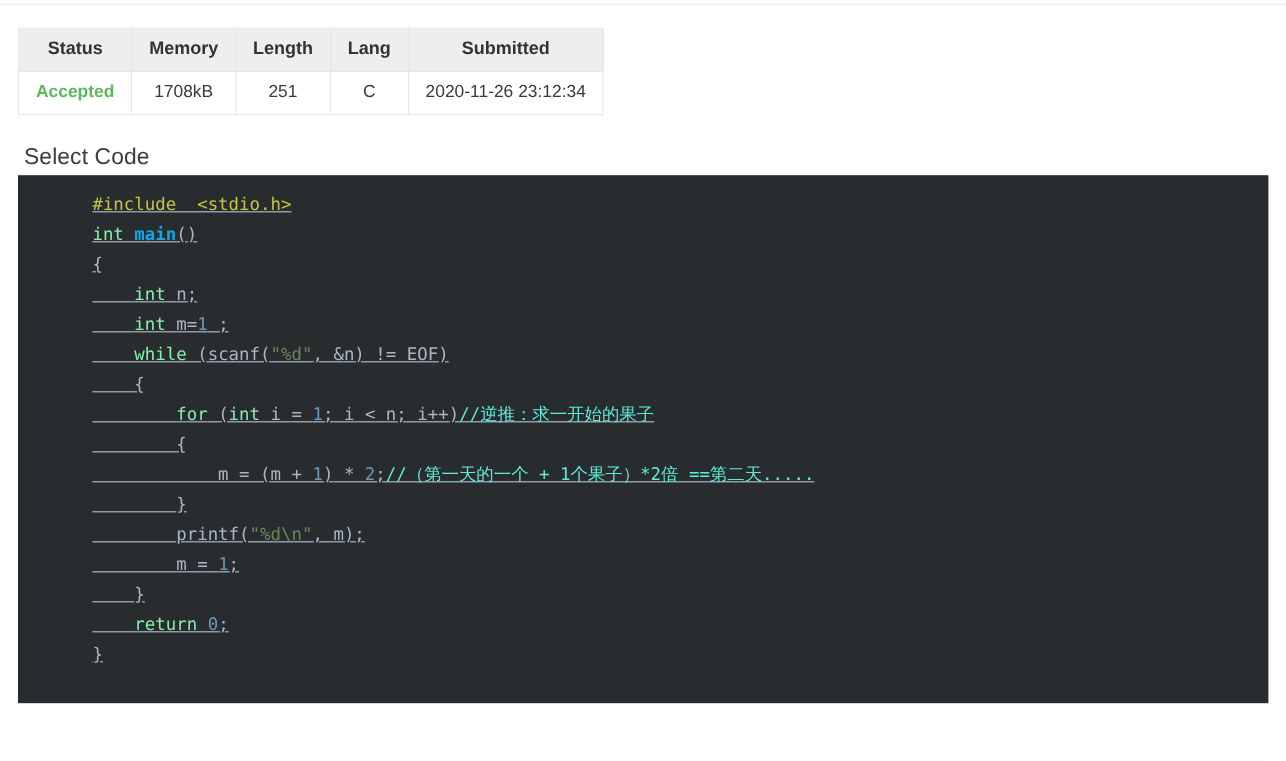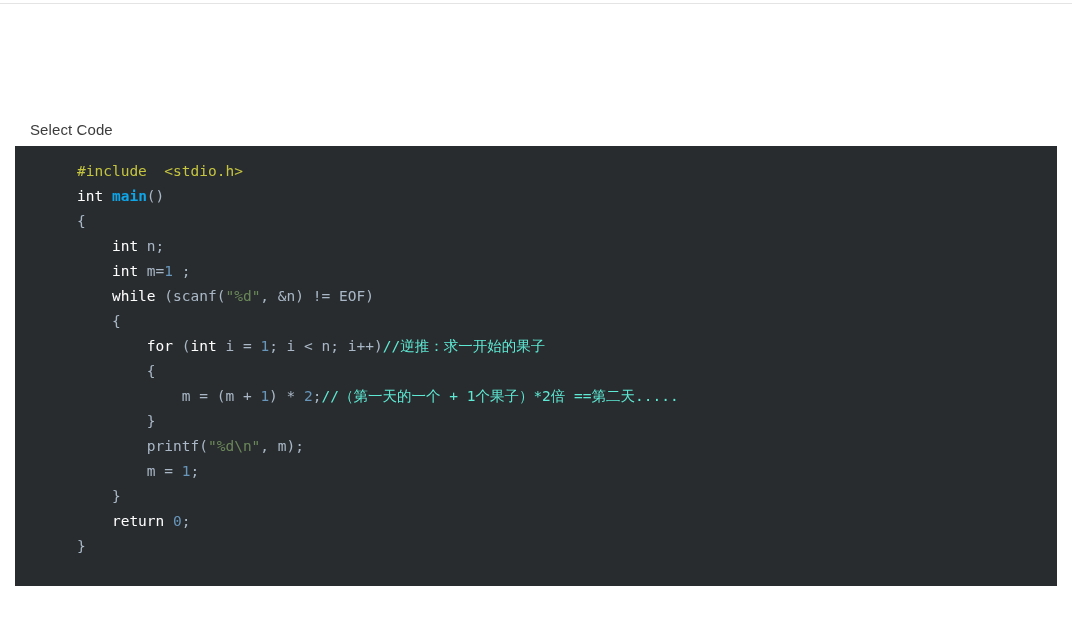--- a/index.html
+++ b/index.html
@@ -54,22 +54,22 @@
   }
   .col-status  { min-width: 76px; }
   .col-memory  { min-width: 72px; }
   .col-length  { min-width: 60px; }
   .col-lang    { min-width: 36px; }
   .col-sub     { min-width: 160px; }
 
   
   .select-code-label {
     position: absolute;
-    left: 30px; top: 121px;
-    font-size: 15px;
+    left: 20px; top: 121px;
+    font-size: 19px;
     color: #3c3c3c;
     letter-spacing: 0.1px;
   }
 
   
   .code-block {
     position: absolute;
     left: 15px; top: 146px;
     width: 1042px; height: 440px;
     background: #282c2f;
@@ -77,37 +77,58 @@
   }
   pre.code {
     margin: 0;
     padding: 13px 0 0 0;
     font-family: "DejaVu Sans Mono", "Liberation Mono", monospace;
     font-size: 14.5px;
     line-height: 25px;
     color: #a9b7c6;
     white-space: pre;
     tab-size: 4;
+    text-decoration: underline;
   }
   .ln { display: block; padding-left: 62px; }
-  .kw   { color: #ffffff; }
+  .kw   { color: #86efac; }
   .fn   { color: #0ea5e9; font-weight: bold; }
   .pp   { color: #c5c53f; }
   .str  { color: #6a8759; }
   .num  { color: #6897bb; }
   .cmt  { color: #5eead4; }
   .pl   { color: #a9b7c6; }
 </style>
 </head>
 <body>
 
 <div id="page">
 
   <div class="top-rule"></div>
 
+  <table class="result-table">
+    <thead>
+      <tr>
+        <th class="col-status">Status</th>
+        <th class="col-memory">Memory</th>
+        <th class="col-length">Length</th>
+        <th class="col-lang">Lang</th>
+        <th class="col-sub">Submitted</th>
+      </tr>
+    </thead>
+    <tbody>
+      <tr>
+        <td class="status-cell">Accepted</td>
+        <td>1708kB</td>
+        <td>251</td>
+        <td>C</td>
+        <td>2020-11-26 23:12:34</td>
+      </tr>
+    </tbody>
+  </table>
 
   <div class="select-code-label">Select Code</div>
 
   <div class="code-block">
     <pre class="code" id="code-pre"><span class="ln"><span class="pp">#include  &lt;stdio.h&gt;</span></span><span class="ln"><span class="kw">int</span><span class="pl"> </span><span class="fn">main</span><span class="pl">(</span><span class="pl">)</span></span><span class="ln"><span class="pl">{</span></span><span class="ln">    <span class="kw">int</span><span class="pl"> </span><span class="pl">n</span><span class="pl">;</span></span><span class="ln">    <span class="kw">int</span><span class="pl"> </span><span class="pl">m</span><span class="pl">=</span><span class="num">1</span><span class="pl"> </span><span class="pl">;</span></span><span class="ln">    <span class="kw">while</span><span class="pl"> </span><span class="pl">(</span><span class="pl">scanf</span><span class="pl">(</span><span class="str">"%d"</span><span class="pl">,</span><span class="pl"> </span><span class="pl">&amp;</span><span class="pl">n</span><span class="pl">)</span><span class="pl"> </span><span class="pl">!</span><span class="pl">=</span><span class="pl"> </span><span class="pl">EOF</span><span class="pl">)</span></span><span class="ln">    <span class="pl">{</span></span><span class="ln">        <span class="kw">for</span><span class="pl"> </span><span class="pl">(</span><span class="kw">int</span><span class="pl"> </span><span class="pl">i</span><span class="pl"> </span><span class="pl">=</span><span class="pl"> </span><span class="num">1</span><span class="pl">;</span><span class="pl"> </span><span class="pl">i</span><span class="pl"> </span><span class="pl">&lt;</span><span class="pl"> </span><span class="pl">n</span><span class="pl">;</span><span class="pl"> </span><span class="pl">i</span><span class="pl">+</span><span class="pl">+</span><span class="pl">)</span><span class="cmt">//逆推：求一开始的果子</span></span><span class="ln">        <span class="pl">{</span></span><span class="ln">            <span class="pl">m</span><span class="pl"> </span><span class="pl">=</span><span class="pl"> </span><span class="pl">(</span><span class="pl">m</span><span class="pl"> </span><span class="pl">+</span><span class="pl"> </span><span class="num">1</span><span class="pl">)</span><span class="pl"> </span><span class="pl">*</span><span class="pl"> </span><span class="num">2</span><span class="pl">;</span><span class="cmt">//（第一天的一个 + 1个果子）*2倍 ==第二天.....</span></span><span class="ln">        <span class="pl">}</span></span><span class="ln">        <span class="pl">printf</span><span class="pl">(</span><span class="str">"%d\n"</span><span class="pl">,</span><span class="pl"> </span><span class="pl">m</span><span class="pl">)</span><span class="pl">;</span></span><span class="ln">        <span class="pl">m</span><span class="pl"> </span><span class="pl">=</span><span class="pl"> </span><span class="num">1</span><span class="pl">;</span></span><span class="ln">    <span class="pl">}</span></span><span class="ln">    <span class="kw">return</span><span class="pl"> </span><span class="num">0</span><span class="pl">;</span></span><span class="ln"><span class="pl">}</span></span></pre>
   </div>
 
 </div>
 
 </body></html>

